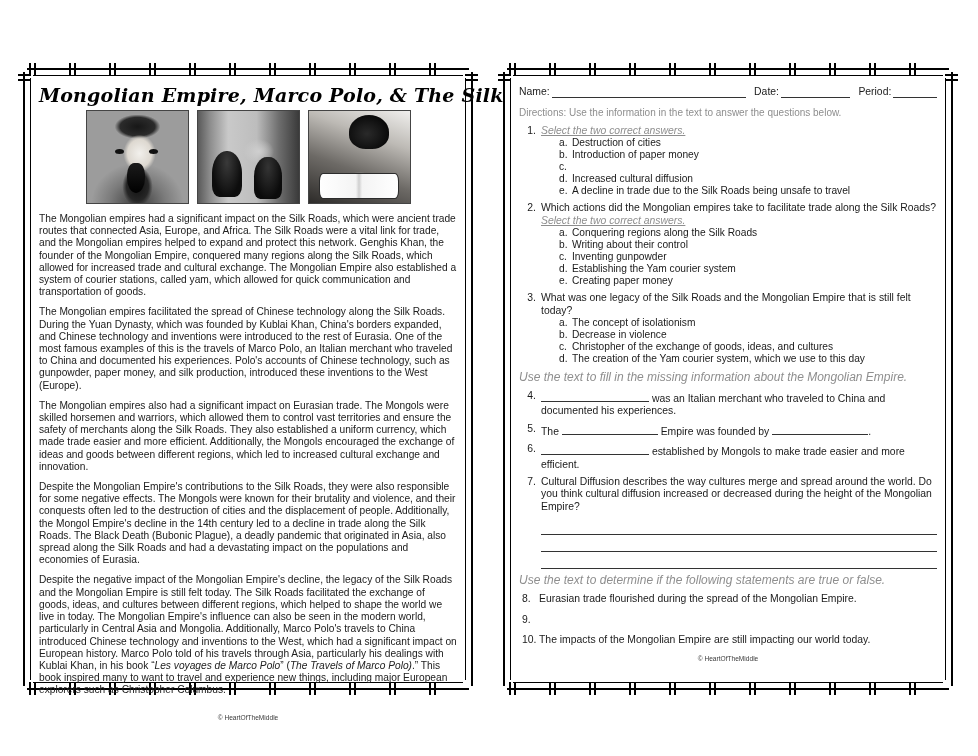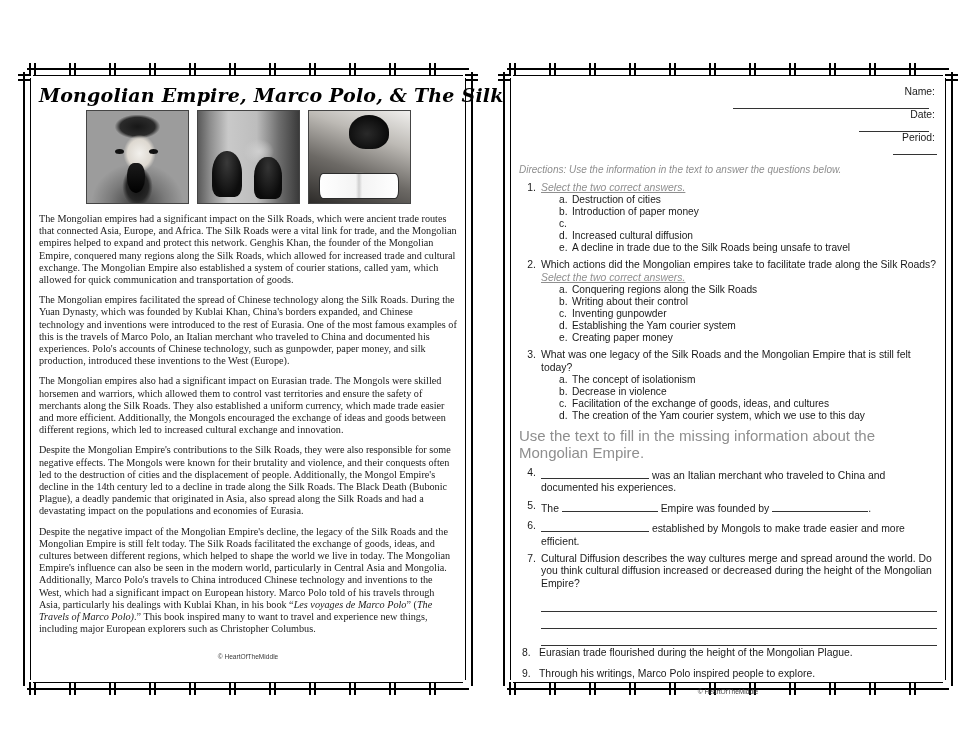--- a/index.html
+++ b/index.html
@@ -203,53 +203,50 @@
   }
 
   .body-text {
     font-size: 10.2px;
     line-height: 12.2px;
     text-align: left;
     color: #202020;
   }
   .body-text p {
     margin: 0 0 8px 0;
-    font-family: Liberation Serif, serif;
   }
   .body-text p:last-of-type { margin-bottom: 17px; }
   .body-text em { font-style: italic; }
 
   .copyright {
     text-align: center;
     font-size: 6.6px;
     color: #3a3a3a;
     margin-top: 6px;
   }
 
   
   .name-row {
     display: flex;
-    align-items: flex-end;
+    align-items: flex-start;
     font-size: 10.4px;
     margin: 4px 0 9px 0;
     white-space: nowrap;
-    flex-direction: column;
   }
   .name-row .lbl { margin-right: 2px; }
   .fill {
     border-bottom: 1px solid #333;
     display: inline-block;
     height: 11px;
   }
   .fill-name   { width: 196px; margin-right: 8px; }
   .fill-date   { width: 70px;  margin-right: 8px; }
   .fill-period { width: 44px; }
 
   .directions {
-    font-style: italic;
     color: #8e8e8e;
     font-size: 10px;
     margin-bottom: 7px;
   }
 
   .q-list { list-style: none; margin: 0; padding: 0; }
   .q-item {
     display: flex;
     font-size: 10.4px;
     line-height: 12.4px;
@@ -276,22 +273,23 @@
     display: flex;
     font-size: 10.2px;
     line-height: 12px;
   }
   .choice-letter {
     width: 13px;
     flex: 0 0 13px;
   }
 
   .section-note {
+    font-style: italic;
     color: #8e8e8e;
-    font-size: 15px;
+    font-size: 12px;
     margin: 4px 0 6px 0;
   }
 
   .blank-inline {
     display: inline-block;
     border-bottom: 1px solid #333;
     height: 11px;
     vertical-align: baseline;
   }
   .blank-w1 { width: 108px; }
@@ -465,21 +463,21 @@
               <li class="choice">
                   <span class="choice-letter">a.</span>
                   <span>The concept of isolationism</span>
                 </li>
               <li class="choice">
                   <span class="choice-letter">b.</span>
                   <span>Decrease in violence</span>
                 </li>
               <li class="choice">
                   <span class="choice-letter">c.</span>
-                  <span>Facilitation of the exchange of goods, ideas, and cultures</span>
+                  <span>Christopher of the exchange of goods, ideas, and cultures</span>
                 </li>
               <li class="choice">
                   <span class="choice-letter">d.</span>
                   <span>The creation of the Yam courier system, which we use to this day</span>
                 </li>
             </ul>
           </div>
         </li>
       </ul>
 
@@ -506,29 +504,33 @@
           </div>
         </li>
       </ul>
 
       <div class="answer-lines">
         <div class="answer-line"></div>
         <div class="answer-line"></div>
         <div class="answer-line"></div>
       </div>
 
+      <div class="section-note">Use the text to determine if the following statements are true or false.</div>
 
       <div>
         <div class="tf-item">
           <span class="tf-num">8.</span>
-          <span>Eurasian trade flourished during the height of the Mongolian Plague.</span>
+          <span>Eurasian trade flourished during the spread of the Mongolian Empire.</span>
         </div>
         <div class="tf-item">
           <span class="tf-num">9.</span>
-          <span>Through his writings, Marco Polo inspired people to explore.</span>
+        </div>
+        <div class="tf-item">
+          <span class="tf-num">10.</span>
+          <span>The impacts of the Mongolian Empire are still impacting our world today.</span>
         </div>
       </div>
 
       <div class="right-copyright">© HeartOfTheMiddle</div>
     </div>
   </div>
 
 </div>
 
 </body></html>

